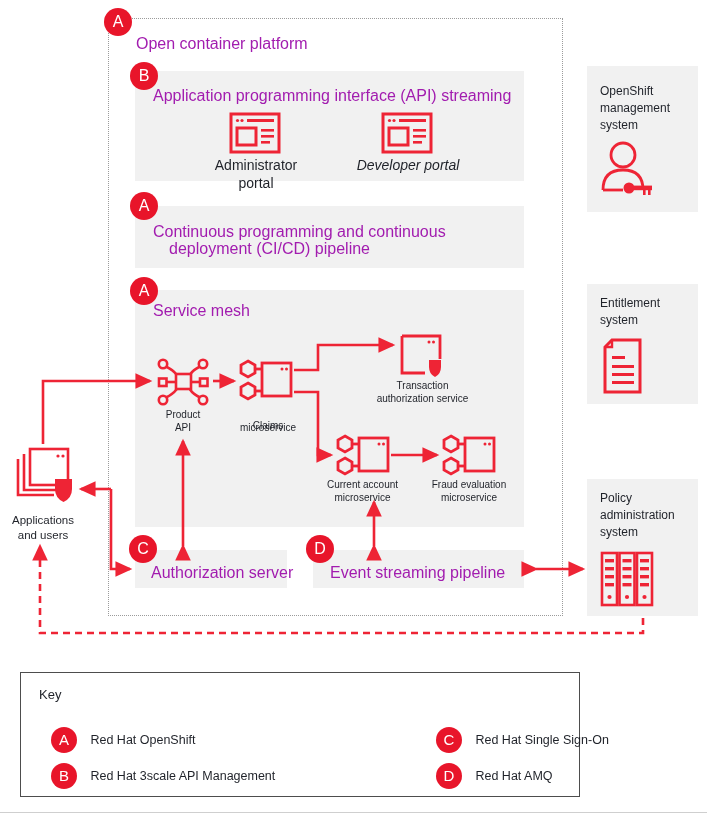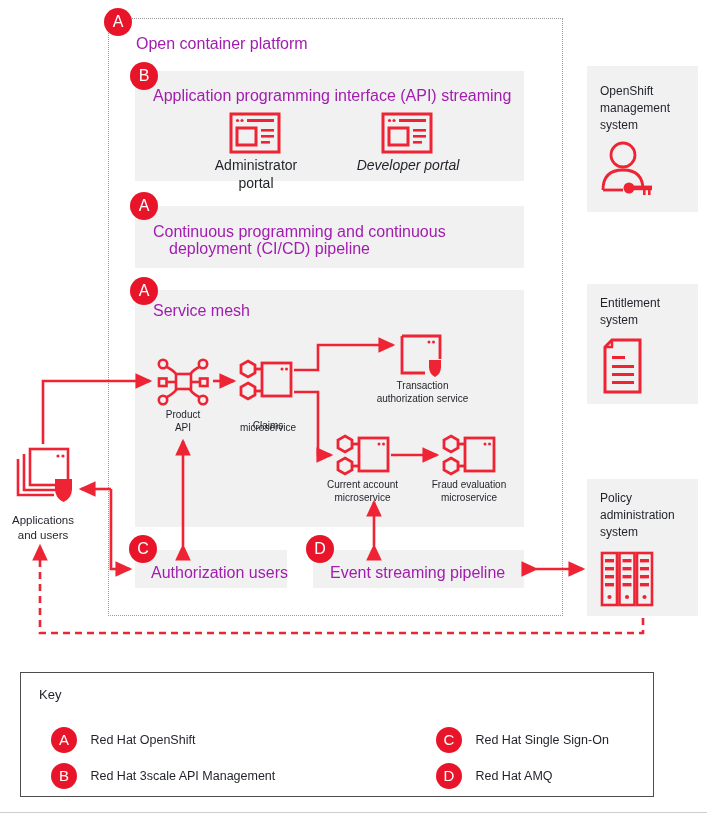--- a/index.html
+++ b/index.html
@@ -55,21 +55,21 @@
 
   
   .h-label { font-size: 16px; color: #a21caf; line-height: 1.35; }
   .h-label-sm { font-size: 12px; color: #1f2229; line-height: 1.3; }
   .cap { font-size: 14px; color: #1f2229; text-align: center; line-height: 1.25; }
   .cap-11 { font-size: 10px; color: #1f2229; text-align: center; line-height: 1.3; }
 
   
   #key-box {
     left: 20px; top: 672px;
-    width: 634px; height: 125px;
+    width: 560px; height: 125px;
     border: 1px solid #4d4d4d;
     background: #ffffff;
   }
   #key-title { left: 18px; top: 14px; font-size: 13px; }
   .key-row { position: absolute; white-space: nowrap; }
   .key-text {
     display: inline-block; vertical-align: middle;
     margin-left: 9px; font-size: 12.5px; color: #1f2229;
   }
 
@@ -209,21 +209,21 @@
       </g>
       <circle cx="43" cy="11" r="1.5" fill="#ee2435"></circle>
       <circle cx="47.5" cy="11" r="1.5" fill="#ee2435"></circle>
     </svg>
   </div>
   <div class="abs cap-11" style="left:414px; top:478px; width:110px;">Fraud evaluation</div>
   <div class="abs cap-11" style="left:414px; top:491px; width:110px;">microservice</div>
 
   <div class="abs panel" style="left:135px; top:550px; width:152px; height:38px;"></div>
   <div class="abs badge" style="left:129px; top:535px;">C</div>
-  <div class="abs h-label" style="left:151px; top:562px;">Authorization users</div>
+  <div class="abs h-label" style="left:151px; top:562px;">Authorization server</div>
 
   <div class="abs panel" style="left:313px; top:550px; width:211px; height:38px;"></div>
   <div class="abs badge" style="left:306px; top:535px;">D</div>
   <div class="abs h-label" style="left:330px; top:562px;">Event streaming pipeline</div>
 
   <div class="abs" style="left:10px; top:445px;">
     <svg width="68" height="62" viewBox="0 0 68 62">
       <g stroke="#ee2435" stroke-width="2.6" fill="none">
         <path d="M8 14 L 8 50 L 44 50"></path>
         <path d="M14 9 L 14 45 L 50 45"></path>

